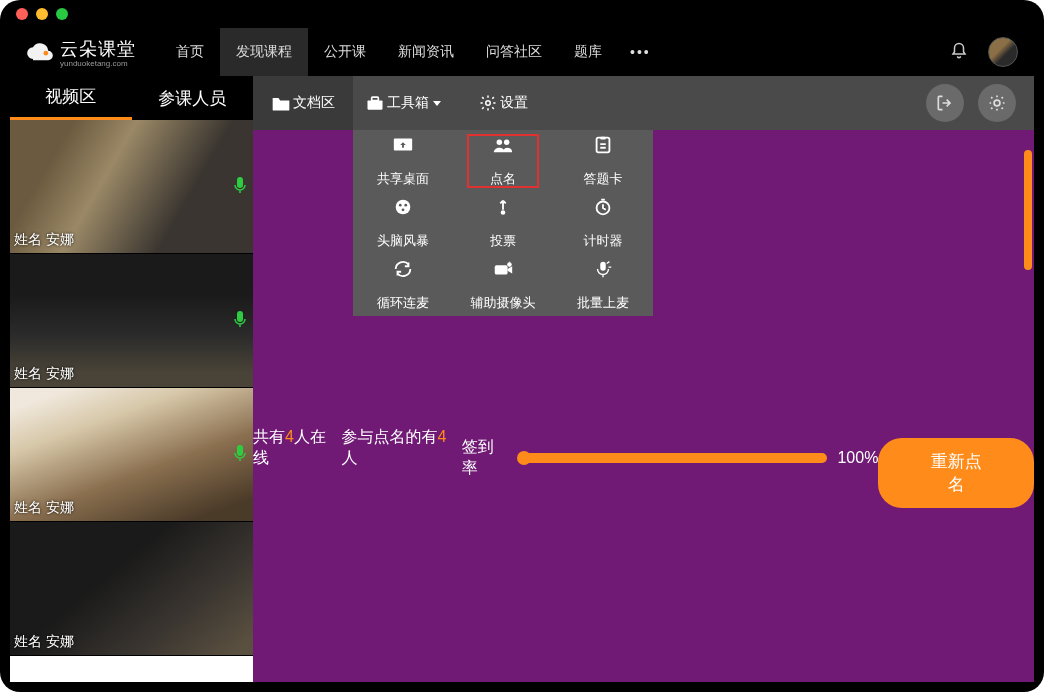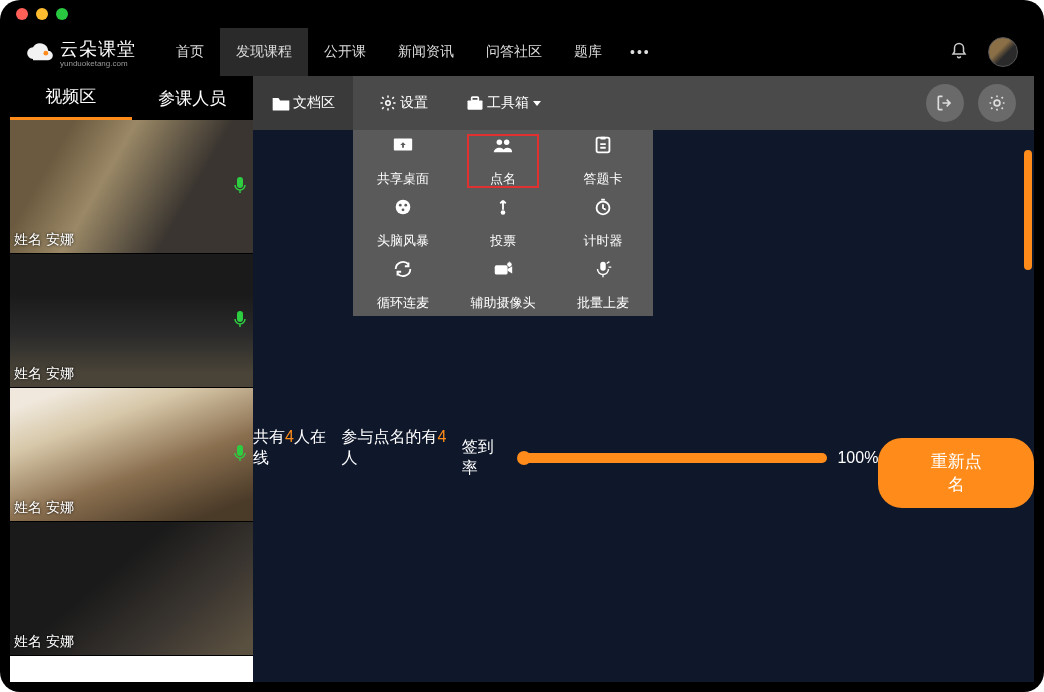--- a/index.html
+++ b/index.html
@@ -58,21 +58,21 @@
 .logo-text { font-size: 18px; font-weight: 500; letter-spacing: 1px; }
 .logo-sub { font-size: 8px; color: #999; margin-top: -2px; }
 .nav { display: flex; gap: 0; }
 .nav-item { padding: 0 16px; height: 48px; display: flex; align-items: center; cursor: pointer; color: #ddd; }
 .nav-item.active { background: #2a2a2a; }
 .nav-more { padding: 0 12px; letter-spacing: 2px; }
 .header-right { margin-left: auto; display: flex; align-items: center; gap: 20px; }
 .bell-icon svg { width: 18px; height: 18px; }
 .avatar { width: 30px; height: 30px; border-radius: 50%; background: linear-gradient(135deg, #8b6f47 40%, #2a2a2a 60%); border: 1px solid #555; }
 
-.body { flex: 1; display: flex; background: #0f172a; overflow: hidden; justify-content: center; }
+.body { flex: 1; display: flex; background: #701a75; overflow: hidden; justify-content: center; }
 
 .sidebar { width: 243px; background: #000; display: flex; flex-direction: column; }
 .side-tabs { display: flex; height: 44px; }
 .side-tab { flex: 1; display: flex; align-items: center; justify-content: center; color: #fff; font-size: 17px; cursor: pointer; }
 .side-tab.active { border-bottom: 3px solid #ff8c1a; }
 
 .video-list { flex: 1; overflow: hidden; }
 .video-item { position: relative; height: 134px; background: #555; border-bottom: 1px solid #000; }
 .video-item .name-tag { position: absolute; bottom: 4px; left: 4px; color: #fff; font-size: 14px; text-shadow: 0 0 3px #000; }
 .video-item .mic { position: absolute; right: 6px; top: 50%; transform: translateY(-50%); }
@@ -209,32 +209,32 @@
 
       <div class="main">
         <div class="top-tools">
           <div class="tool-tab doc">
             <svg viewBox="0 0 24 20">
                 <path fill="#fff" d="M2 4h7l2 3h11v11a1 1 0 01-1 1H3a1 1 0 01-1-1V4z"></path>
               </svg>
             <span>文档区</span>
           </div>
           <div class="tool-tab">
+            <svg viewBox="0 0 24 20">
+                <rect x="3" y="7" width="18" height="11" rx="1" fill="#fff"></rect>
+                <rect x="8" y="3" width="8" height="4" rx="1" fill="none" stroke="#fff" stroke-width="2"></rect>
+              </svg>
+            <span><span>工具箱</span><span class="caret"></span></span>
+          </div>
+          <div class="tool-tab">
             <svg viewBox="0 0 24 24">
                 <circle cx="12" cy="12" r="3" fill="none" stroke="#fff" stroke-width="2"></circle>
                 <path d="M12 2v3M12 19v3M4.2 4.2l2.1 2.1M17.7 17.7l2.1 2.1M2 12h3M19 12h3M4.2 19.8l2.1-2.1M17.7 6.3l2.1-2.1" stroke="#fff" stroke-width="2"></path>
               </svg>
             <span>设置</span>
-          </div>
-          <div class="tool-tab">
-            <svg viewBox="0 0 24 20">
-                <rect x="3" y="7" width="18" height="11" rx="1" fill="#fff"></rect>
-                <rect x="8" y="3" width="8" height="4" rx="1" fill="none" stroke="#fff" stroke-width="2"></rect>
-              </svg>
-            <span><span>工具箱</span><span class="caret"></span></span>
           </div>
           <div class="top-right">
             <div class="round-btn">
               <svg viewBox="0 0 24 24">
                   <path d="M9 4H5a1 1 0 00-1 1v14a1 1 0 001 1h4M14 8l4 4-4 4M18 12H9" stroke="#ddd" stroke-width="2" fill="none"></path>
                 </svg>
             </div>
             <div class="round-btn">
               <svg viewBox="0 0 24 24">
                   <circle cx="12" cy="12" r="3.5" fill="none" stroke="#ddd" stroke-width="2"></circle>

